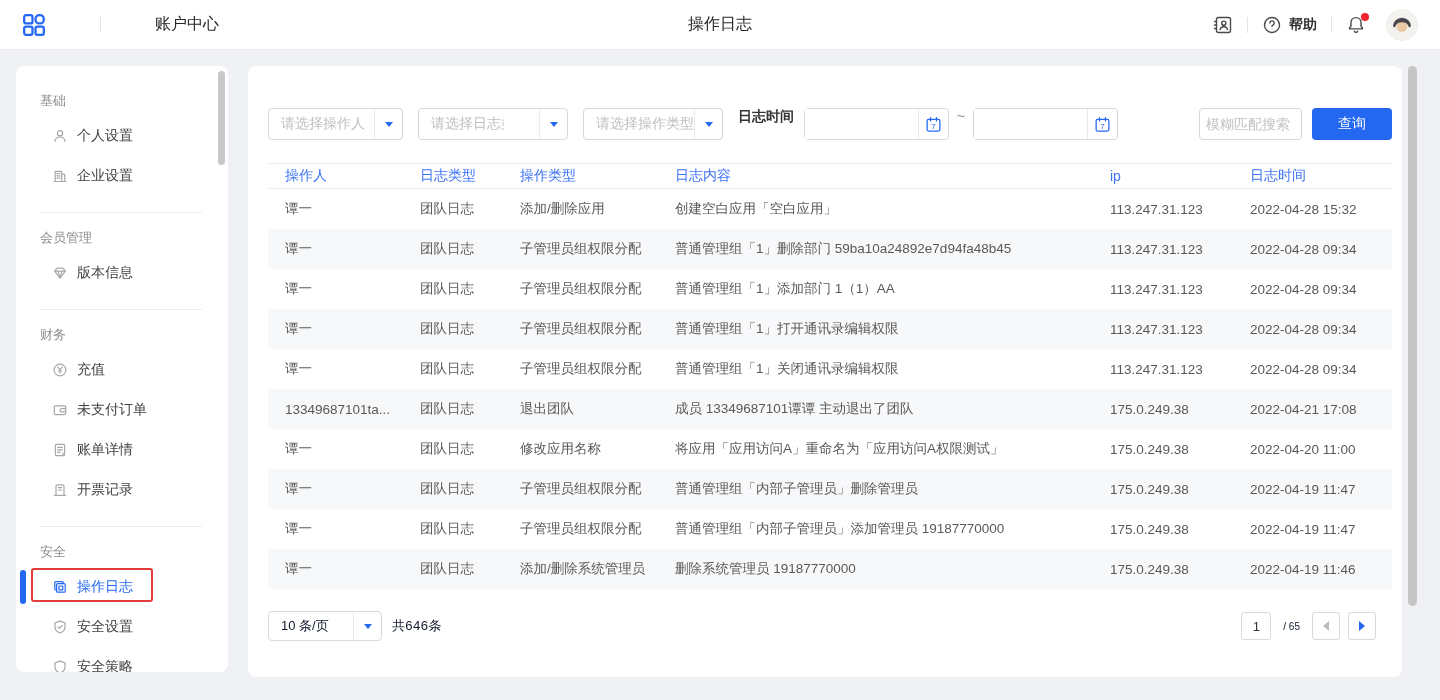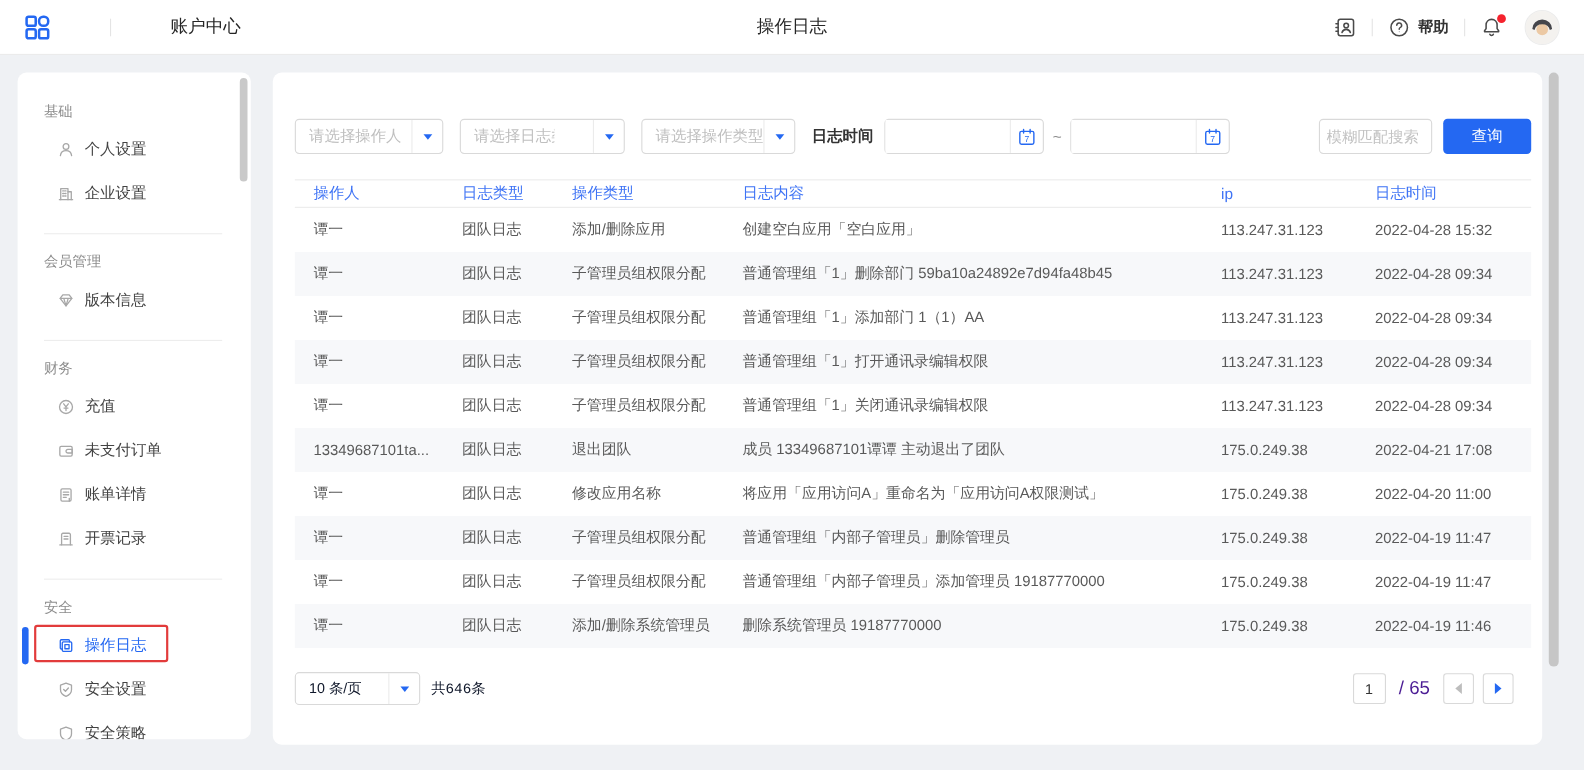--- a/index.html
+++ b/index.html
@@ -46,21 +46,21 @@
   .side-item.active .active-bar{display:block;position:absolute;left:-20px;top:3px;width:6px;height:34px;
     background:var(--primary);border-radius:3px;}
   .red-box{position:absolute;left:-9px;top:1px;width:122px;height:34px;border:2px solid var(--red);
     border-radius:3px;pointer-events:none;}
 
   
   .main{position:absolute;left:248px;top:66px;width:1154px;height:611px;background:#fff;
     border-radius:8px;padding:20px 10px 20px 20px;}
 
   
-  .filters{display:flex;align-items:center;margin-top:22px;height:32px;}
+  .filters{display:flex;align-items:flex-start;margin-top:22px;height:32px;}
   .select{display:flex;align-items:stretch;height:32px;border:1px solid #d9d9d9;border-radius:4px;
     background:#fff;cursor:pointer;}
   .sel-text{flex:1;display:flex;align-items:center;padding:0 8px 0 12px;font-size:14px;color:#bfbfbf;
     white-space:nowrap;overflow:hidden;}
   .sel-caret{width:28px;display:flex;align-items:center;justify-content:center;border-left:1px solid #ebebeb;}
   .caret-down{width:0;height:0;border-left:4.5px solid transparent;border-right:4.5px solid transparent;
     border-top:5.5px solid var(--primary);}
   .w135{width:135px;margin-right:15px;}
   .w150{width:150px;margin-right:15px;gap:35px;}
   .w140{width:140px;}
@@ -90,21 +90,21 @@
   .cell{white-space:nowrap;overflow:hidden;text-overflow:ellipsis;padding-right:14px;}
 
   
   .pager{display:flex;align-items:center;margin-top:22px;height:30px;}
   .pager .select{height:30px;width:114px;}
   .pager .sel-text{color:#0f172a;font-size:13px;}
   .total{margin-left:10px;color:#0f172a;font-size:13px;font-family:Liberation Mono, monospace;}
   .pager-right{margin-left:auto;display:flex;align-items:center;margin-right:16px;}
   .page-num{width:30px;height:28px;border:1px solid #d9d9d9;border-radius:3px;text-align:center;
     font-size:13px;color:#333;outline:none;}
-  .page-total{margin:0 12px;color:#4c1d95;font-size:17px;}
+  .page-total{margin:0 12px;color:#0f172a;font-size:10px;}
   .pg-btn{width:28px;height:28px;border:1px solid #d9d9d9;border-radius:3px;background:#fff;
     display:flex;align-items:center;justify-content:center;cursor:pointer;}
   .pg-btn + .pg-btn{margin-left:8px;}
   .tri-left{width:0;height:0;border-top:5px solid transparent;border-bottom:5px solid transparent;
     border-right:6.5px solid #bdbdbd;}
   .tri-right{width:0;height:0;border-top:5px solid transparent;border-bottom:5px solid transparent;
     border-left:6.5px solid var(--primary);}
 
   
   .win-scroll{position:absolute;right:23px;top:66px;width:9px;height:540px;border-radius:4.5px;

